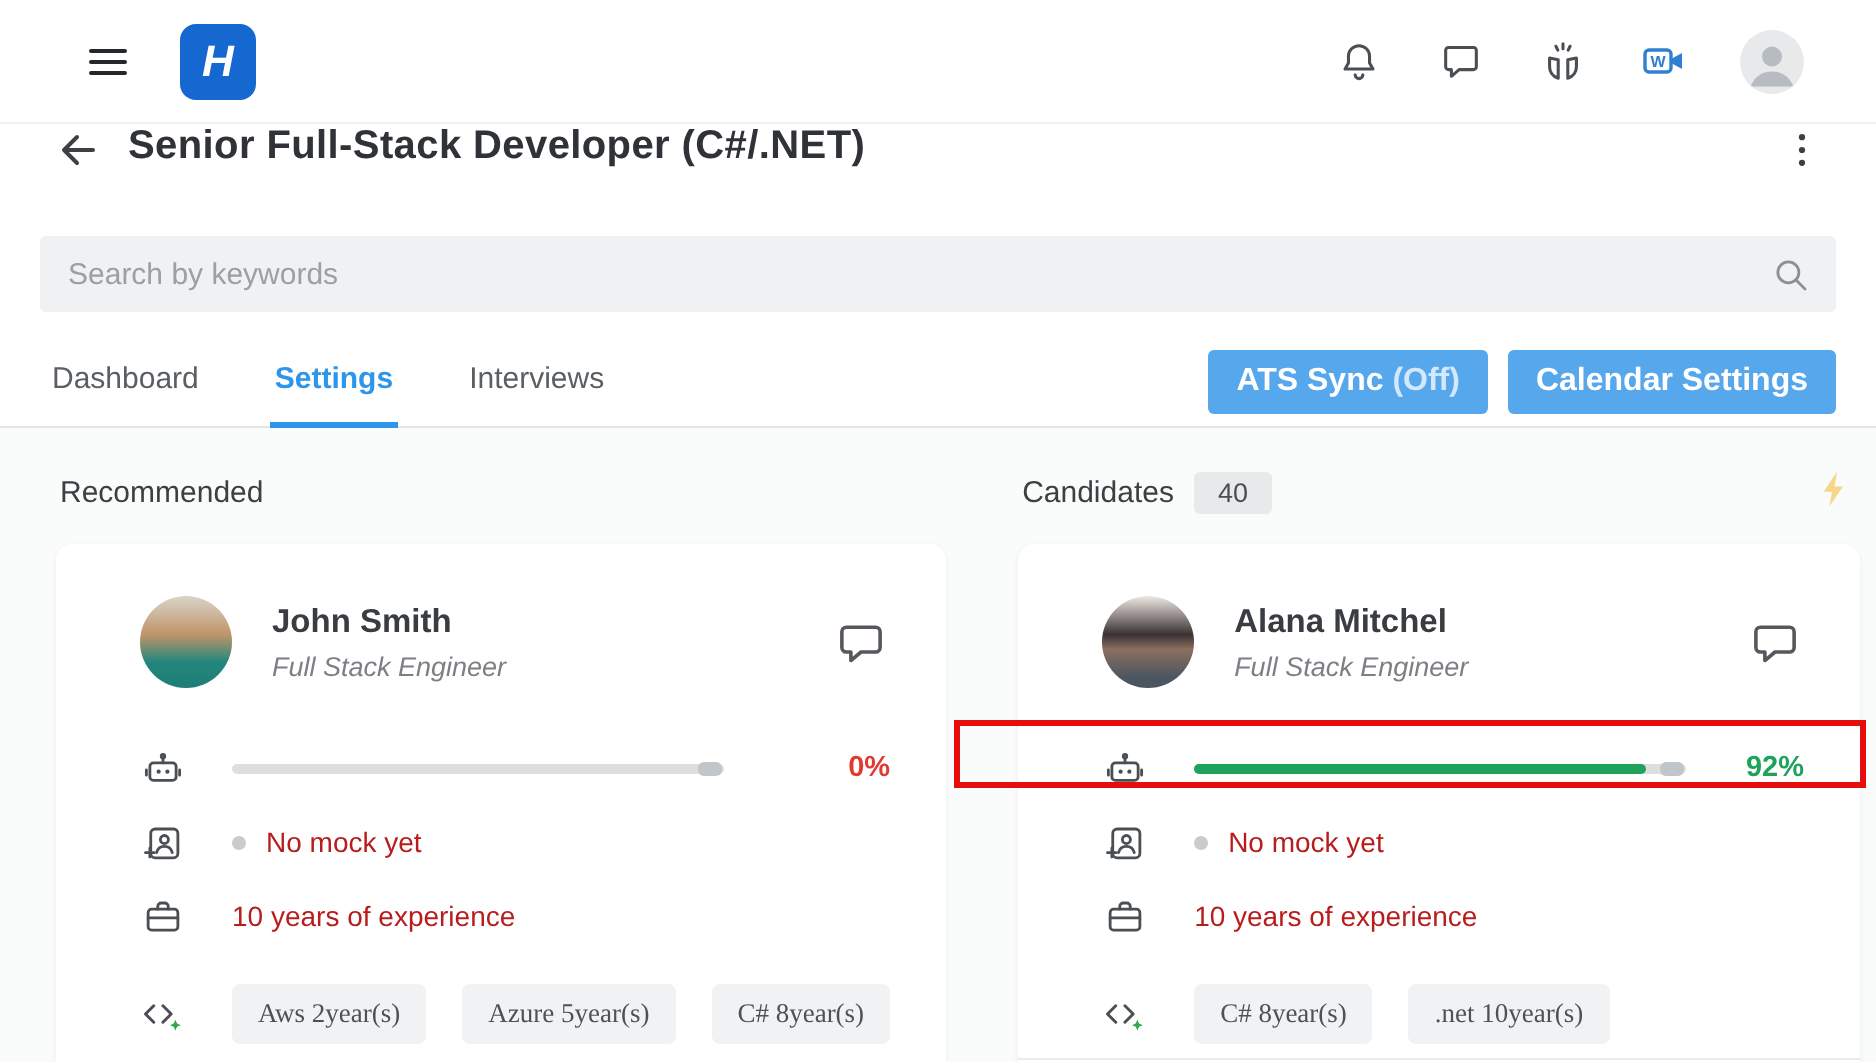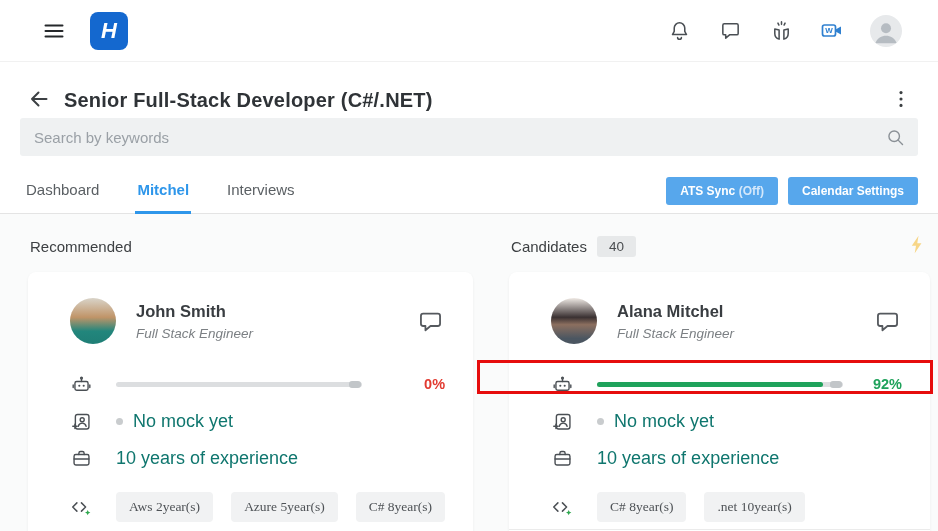--- a/index.html
+++ b/index.html
@@ -14,21 +14,21 @@
   .topbar { height:62px; display:flex; align-items:center; padding:0 36px 0 40px; border-bottom:1px solid #f1f1f1; }
   .hamburger { width:28px; height:28px; display:flex; align-items:center; justify-content:center; }
   .logo { width:38px; height:38px; margin-left:22px; border-radius:8px;
           background:var(--logo,#1468cf); display:flex; align-items:center; justify-content:center; }
   .logo span { color:#fff; font-weight:700; font-style:italic; font-size:22px; line-height:1; }
   .topbar-right { margin-left:auto; display:flex; align-items:center; gap:25px; }
   .top-icon-btn { width:26px; height:26px; display:flex; align-items:center; justify-content:center; }
   .avatar-ph { width:32px; height:32px; border-radius:50%; background:#e7e9eb; display:flex; align-items:flex-end; justify-content:center; overflow:hidden; }
 
   
-  .title-row { height:50px; display:flex; align-items:flex-end; padding:0 24px 0 26px; }
+  .title-row { height:50px; display:flex; align-items:flex-start; padding:0 24px 0 26px; }
   .back-btn { width:26px; height:26px; display:flex; align-items:center; justify-content:center; }
   .page-title { font-size:20px; font-weight:700; color:#2f3337; margin-left:12px; letter-spacing:.2px; }
   .kebab-btn { margin-left:auto; width:26px; height:26px; display:flex; align-items:center; justify-content:center; }
 
   
   .search-row { padding:6px 20px 12px; }
   .search-box { position:relative; }
   .search-box input {
     width:100%; height:38px; background:#eff1f2; border:none; border-radius:3px;
     padding:0 42px 0 14px; font-size:15px; color:#3c4043; outline:none;
@@ -36,21 +36,21 @@
   }
   .search-box input::placeholder { color:#9aa0a6; }
   .search-icon { position:absolute; right:12px; top:9px; }
 
   
   .tabs-row { height:46px; display:flex; align-items:stretch; padding:0 20px 0 24px; border-bottom:1px solid #e4e4e4; }
   .tabs { display:flex; gap:34px; }
   .tab { display:flex; align-items:center; font-size:15px; color:#5a5f63; padding:0 2px; border-bottom:3px solid transparent; margin-bottom:-1px; }
   .tab.active { color:var(--accent,#2e96ea); font-weight:700; border-bottom-color:var(--accent,#2e96ea); }
   .tab-actions { margin-left:auto; display:flex; align-items:center; gap:10px; }
-  .btn-blue { background:var(--btn,#57a7ec); color:#fff; border-radius:3px; padding:7px 14px; font-size:12px; font-weight:700; }
+  .btn-blue { background:var(--btn,#57a7ec); color:#fff; border-radius:3px; padding:7px 14px; font-size:16px; font-weight:700; }
   .btn-blue .dim { color:#d4e8fb; font-weight:600; }
 
   
   .content { height:317px; background:#fafbfb; padding:18px 8px 0; display:flex; gap:16px; position:relative; }
   .col { display:flex; flex-direction:column;margin-left:20px; }
   .col-left { width:452px; }
   .col-right { width:454px; }
   .col-header { display:flex; align-items:center; margin:2px 2px 14px; font-size:15px; color:#3d4043; min-height:24px; }
   .count-badge { margin-left:10px; background:#e7e9ea; border-radius:3px; padding:3px 12px; font-size:13.5px; color:#4a4d50; }
   .bolt { margin-left:auto; }
@@ -69,21 +69,21 @@
 
   .info-row { display:flex; align-items:center; margin-bottom:13px; min-height:24px; }
   .row-icon { width:22px; flex:0 0 22px; margin-right:24px; display:flex; align-items:center; justify-content:center; }
   .progress-track { width:246px; height:5px; background:#dcdee0; border-radius:3px; position:relative; }
   .progress-fill { height:100%; background:var(--green,#1fa25b); border-radius:3px; width:0; }
   .progress-knob { position:absolute; right:1px; top:-1px; width:12px; height:7px; background:#c2c6c9; border-radius:3px; }
   .pct { margin-left:auto; font-size:14.5px; font-weight:700; }
   .pct-neg { color:var(--red,#e23a30); }
   .pct-pos { color:var(--green,#1fa25b); }
   .mock-dot { width:7px; height:7px; border-radius:50%; background:#c9ccce; margin-right:10px; flex:0 0 7px; }
-  .row-text { font-size:18px; color:#0f766e; }
+  .row-text { font-size:14px; color:#b91c1c; }
   .skills-row { margin-top:22px; align-items:center; }
   .pills { display:flex; gap:18px; }
   .pill { background:#f1f2f3; border-radius:4px; padding:7px 13px; font-size:13.5px; color:#4e5256; white-space:nowrap;font-family:Liberation Serif, serif; }
 
   .card-divider { position:absolute; left:0; right:0; top:257px; border-top:1px solid #ebebeb; }
 
   .annotation {
     position:absolute; left:477px; top:146px; width:456px; height:34px;
     border:3px solid var(--ann,#e60d0d); pointer-events:none; z-index:5;
   }
@@ -163,21 +163,21 @@
             <circle cx="10.5" cy="10.5" r="6"></circle>
             <path d="M15 15l5 5"></path>
           </svg>
       </span>
     </div>
   </div>
 
   <div class="tabs-row">
     <nav class="tabs">
       <div class="tab">Dashboard</div>
-      <div class="tab active">Mitchel</div>
+      <div class="tab active">Settings</div>
       <div class="tab">Interviews</div>
     </nav>
     <div class="tab-actions">
       <button class="btn-blue">
         <span>ATS Sync</span>
         <span class="dim">(Off)</span>
       </button>
       <button class="btn-blue">Calendar Settings</button>
     </div>
   </div>

